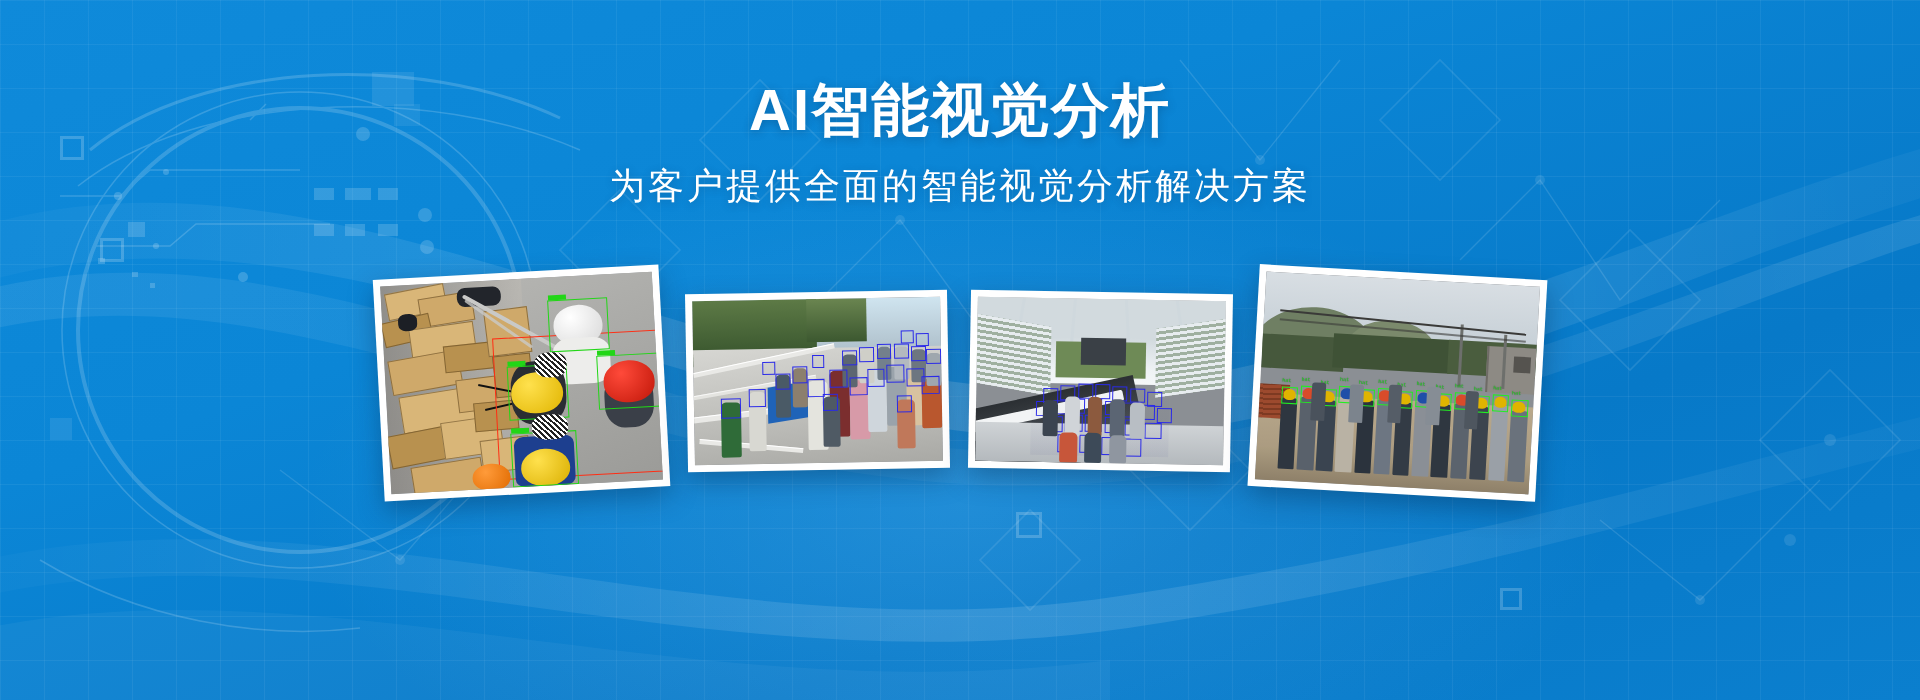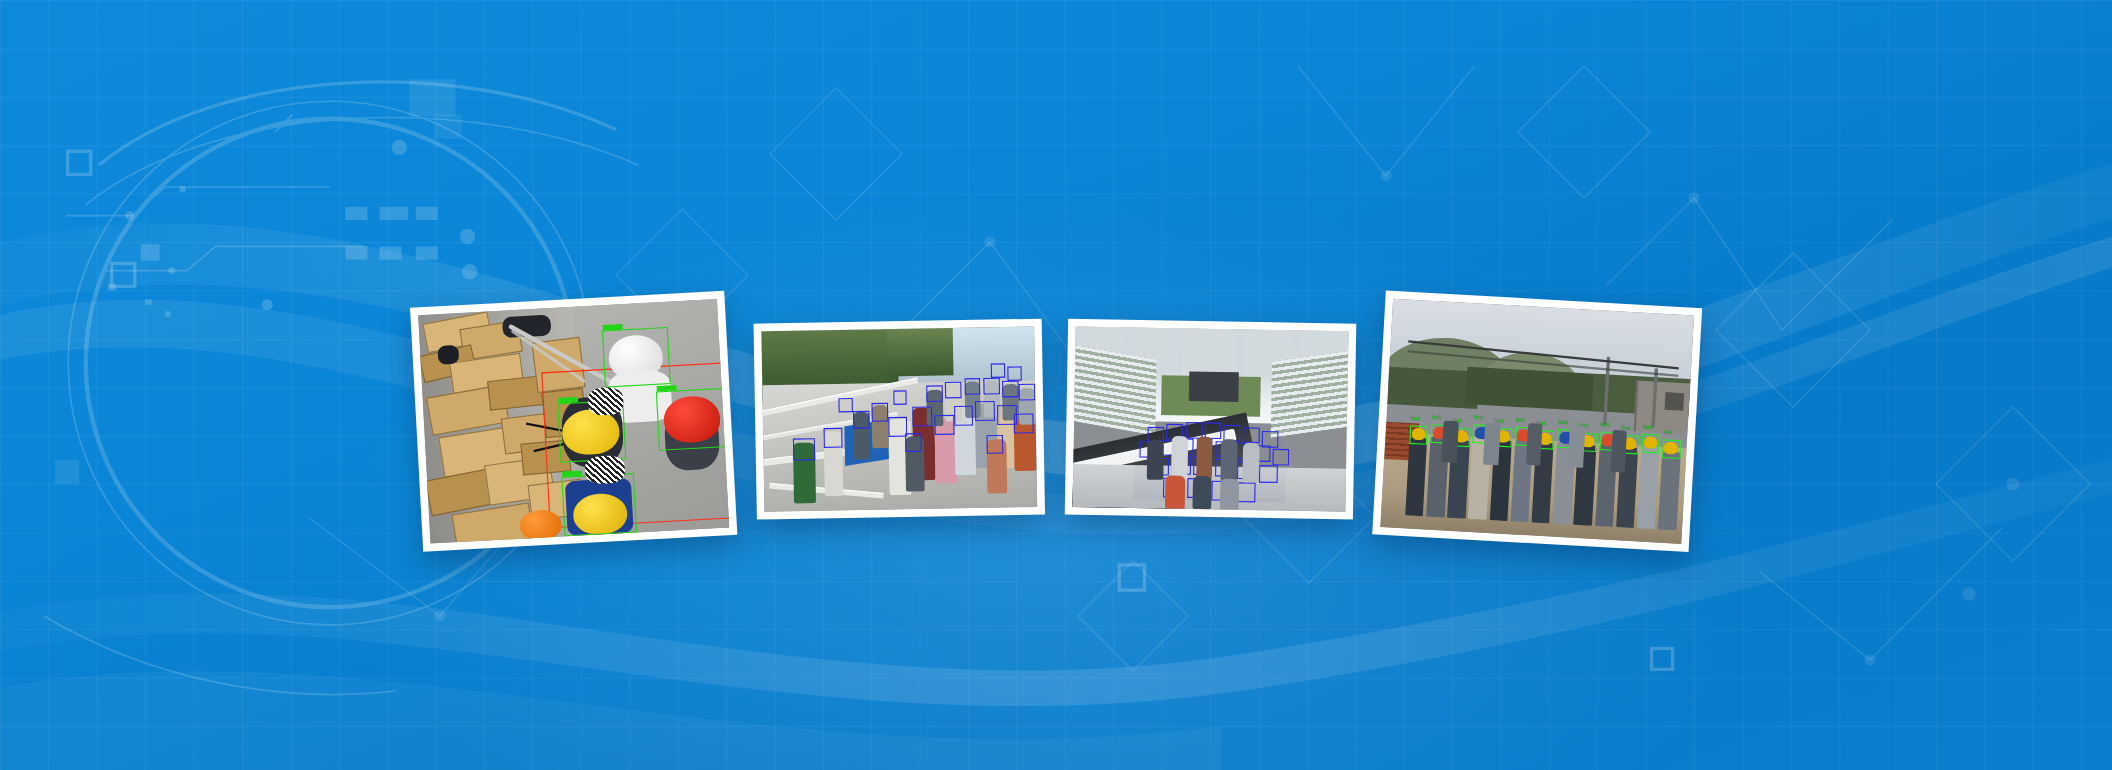--- a/index.html
+++ b/index.html
@@ -238,20 +238,22 @@
   <div class="px" style="left:345px; top:188px; width:26px; height:12px;"></div>
   <div class="px" style="left:378px; top:188px; width:20px; height:12px;"></div>
   <div class="px" style="left:314px; top:224px; width:20px; height:12px;"></div>
   <div class="px" style="left:345px; top:224px; width:20px; height:12px;"></div>
   <div class="px" style="left:378px; top:224px; width:20px; height:12px;"></div>
   <div class="dot" style="left:356px; top:127px; width:14px; height:14px;"></div>
   <div class="dot" style="left:418px; top:208px; width:14px; height:14px;"></div>
   <div class="dot" style="left:420px; top:240px; width:14px; height:14px;"></div>
 
   <div class="headline-wrap">
+    <div class="headline">AI智能视觉分析</div>
+    <div class="subhead">为客户提供全面的智能视觉分析解决方案</div>
   </div>
 
   <div class="strip">
 
     <div class="card c1">
       <div class="photo">
         <div class="bg wh-bg"></div>
 
         <div class="floor" style="left:52%; top:0; width:48%; height:100%;
              background:linear-gradient(160deg,#b3b3b0,#9b9b98);"></div>

